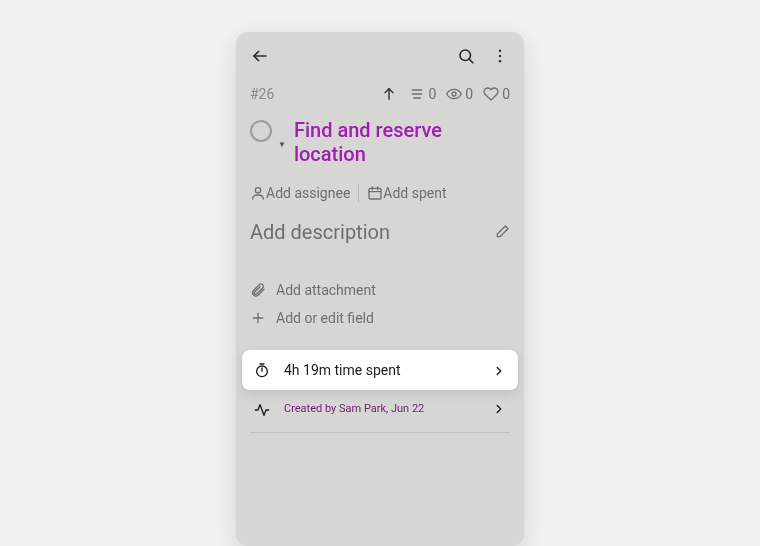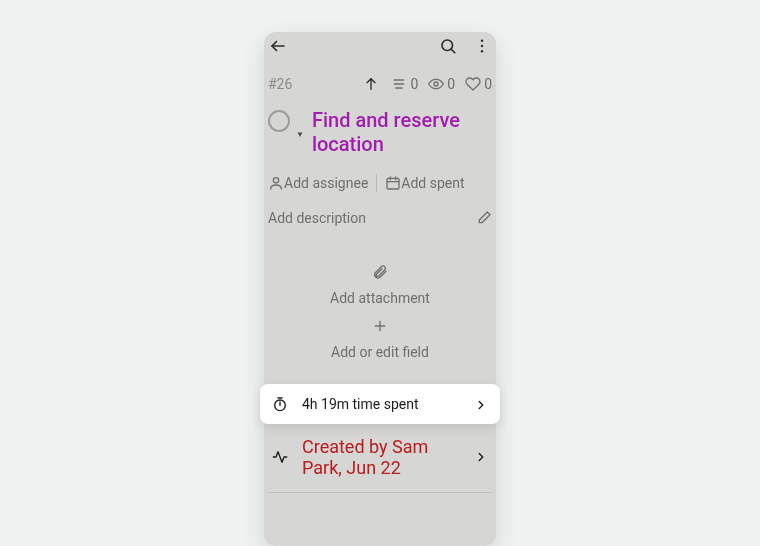--- a/index.html
+++ b/index.html
@@ -6,25 +6,25 @@
   body {
     background: #eef2f1;
     font-family: -apple-system, BlinkMacSystemFont, "Segoe UI", Roboto, sans-serif;
     width: 760px;
     height: 546px;
     display: flex;
     justify-content: center;
     padding-top: 32px;
   }
   .card {
-    width: 232px;
+    width: 288px;
     background: #d6d6d5;
     border-radius: 12px;
     box-shadow: 0 8px 24px rgba(0,0,0,0.12);
-    padding: 4px;
+    padding: 14px;
     display: flex;
     flex-direction: column;
   }
   .topbar {
     display: flex;
     align-items: center;
     justify-content: space-between;
     margin-bottom: 18px;
   }
   .top-actions {
@@ -108,59 +108,57 @@
   .divider {
     width: 1px;
     height: 18px;
     background: #b8b8b7;
   }
   .desc-row {
     display: flex;
     justify-content: space-between;
     align-items: center;
     color: #6f6f6e;
-    font-size: 14px;
+    font-size: 20px;
     margin-top: 10px;
     margin-bottom: 38px;
   }
   .links {
     display: flex;
     flex-direction: column;
     gap: 12px;
     color: #6f6f6e;
     font-size: 14px;
     margin-bottom: 24px;
   }
   .link-item {
     display: inline-flex;
     align-items: center;
     gap: 10px;
     cursor: pointer;
-    flex-direction: column;
   }
   .info-card {
     background: #fff;
     border-radius: 8px;
     box-shadow: 0 4px 12px rgba(0,0,0,0.10);
     padding: 12px 12px;
     display: flex;
     align-items: flex-end;
     gap: 14px;
     font-size: 14px;
     color: #1c1c1c;
     margin: 0 -8px 12px -8px;
     cursor: pointer;
   }
   .info-card .spacer { flex: 1; }
   .info-row {
     display: flex;
-    align-items: center;
     gap: 14px;
-    font-size: 18px;
-    color: #b91c1c;
+    font-size: 11px;
+    color: #701a75;
     padding: 0 4px 14px 4px;
     border-bottom: 1px solid #c2c2c1;
     cursor: pointer;
   }
   .info-row .spacer { flex: 1; }
   svg { display: block; }
 </style>
 </head>
 <body>
 

